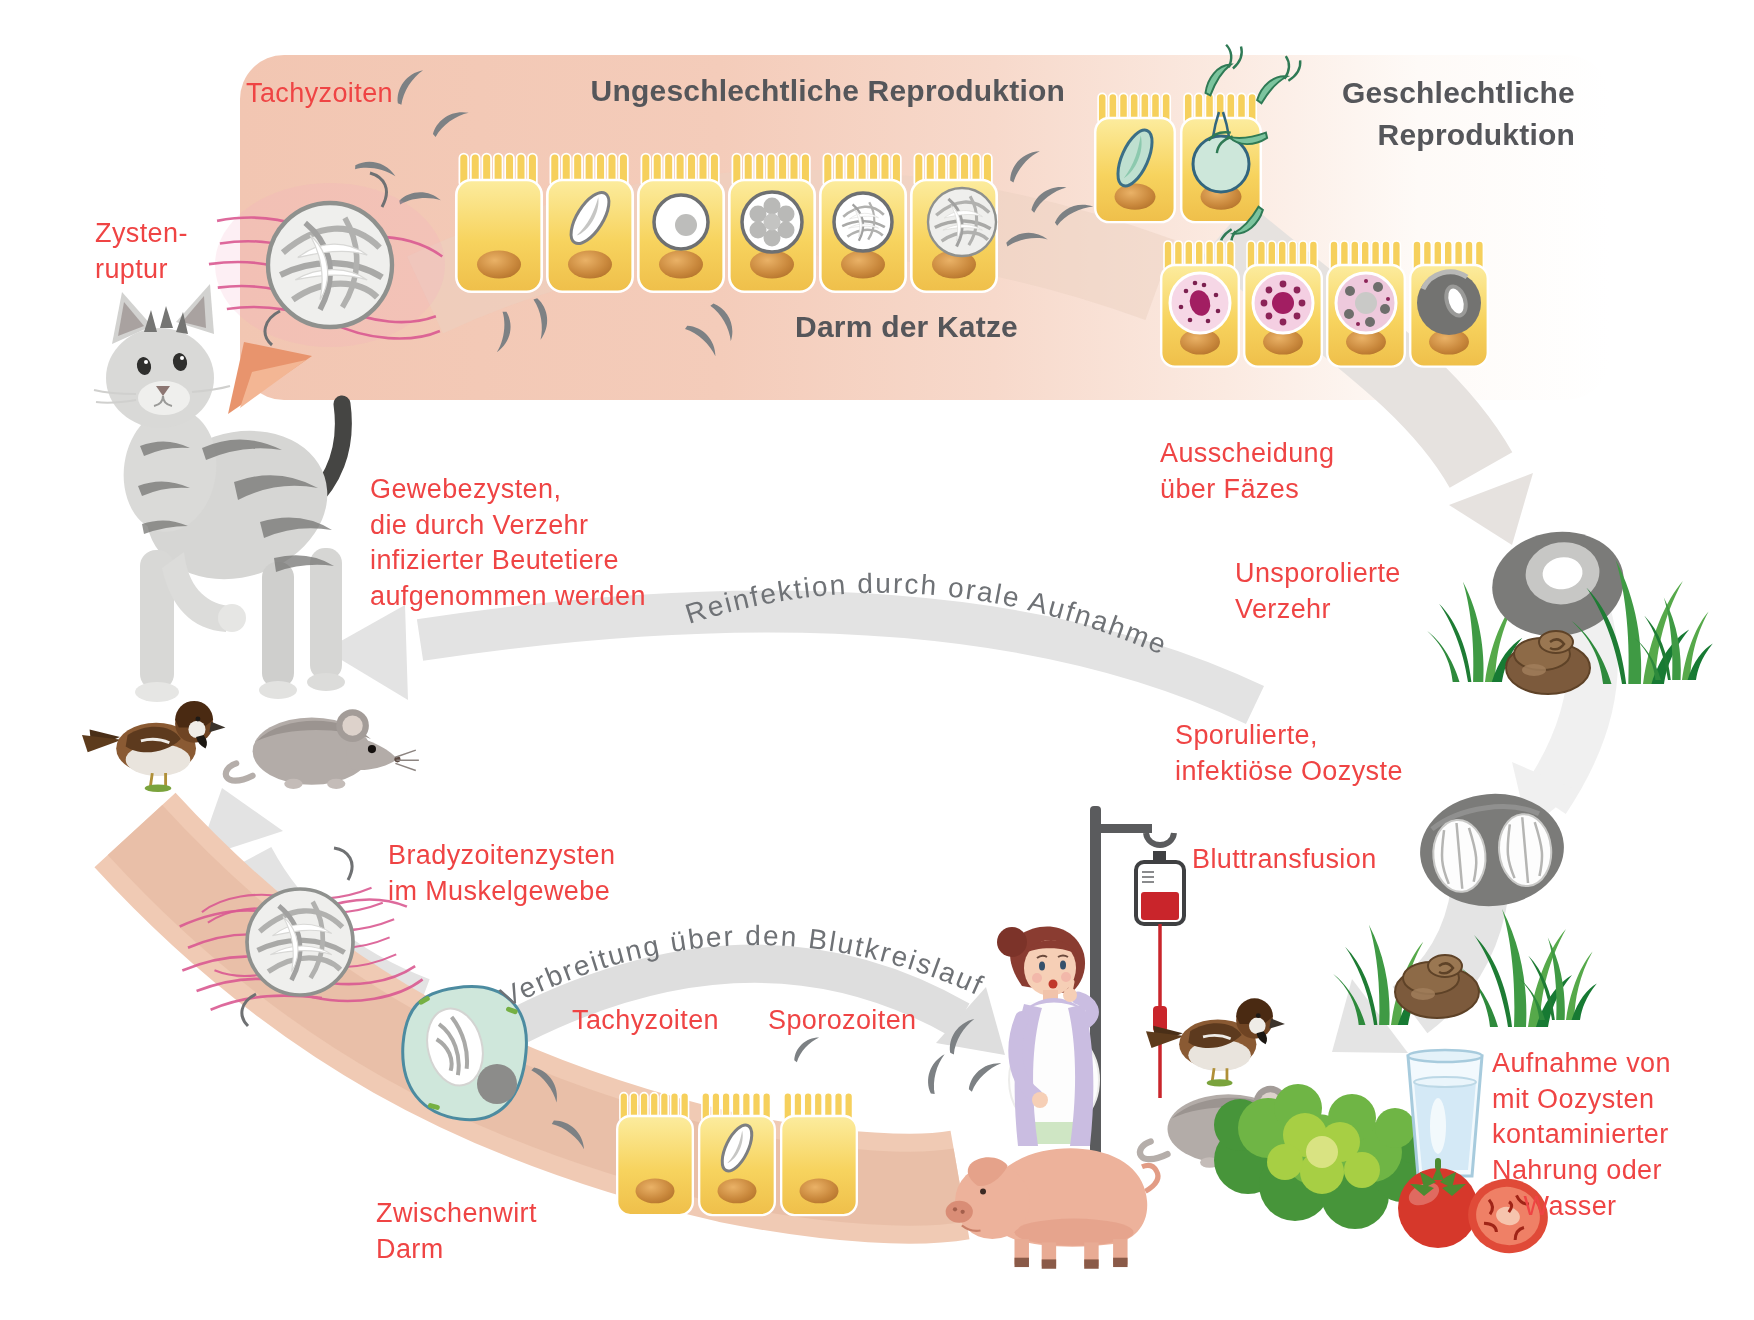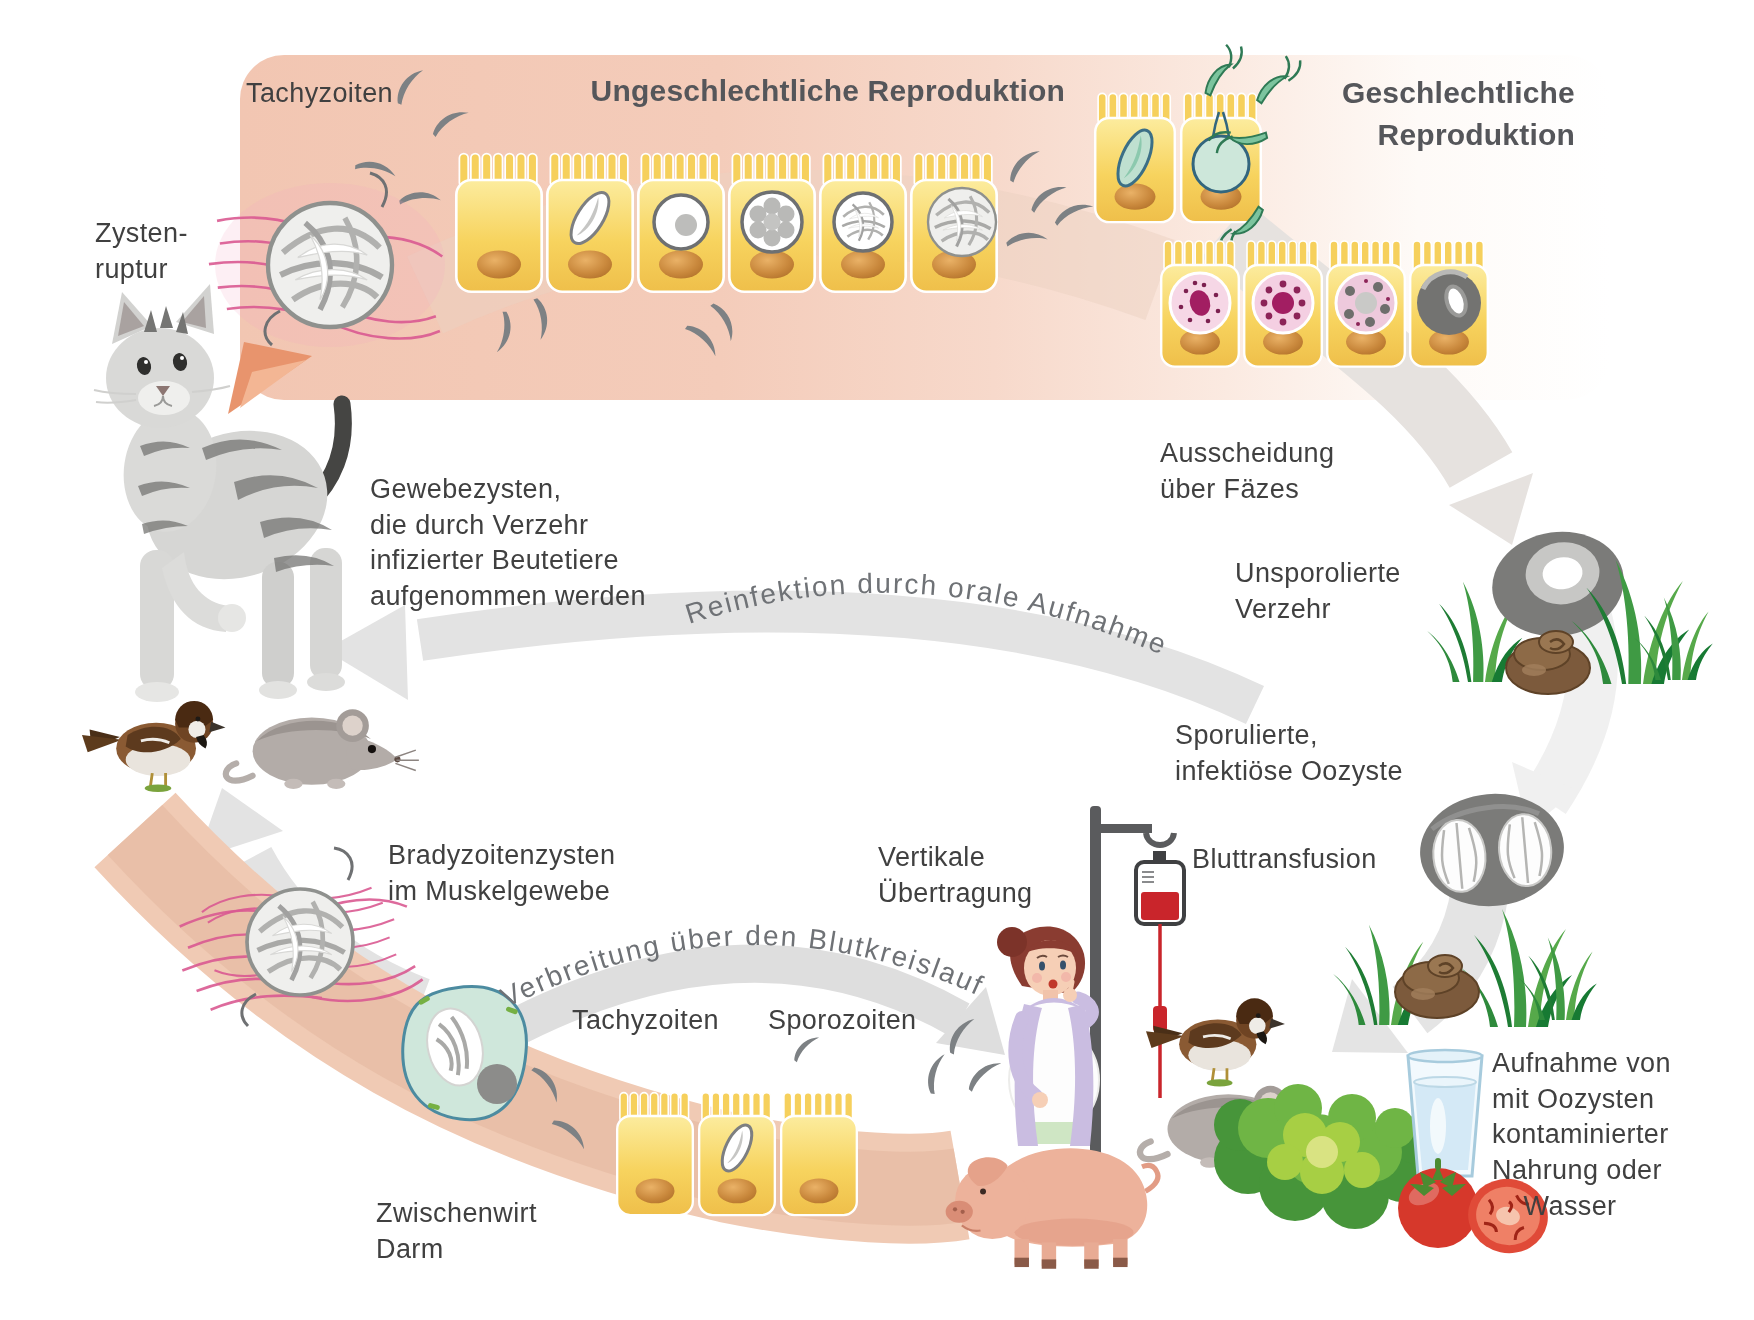--- a/index.html
+++ b/index.html
@@ -1,19 +1,19 @@
 <!DOCTYPE html>
 <html><head>
 <meta charset="utf-8">
 <style>
   html,body{margin:0;padding:0;background:#fff}
   .stage{position:relative;width:1754px;height:1320px;background:#ffffff;overflow:hidden;
          font-family:"Liberation Sans",sans-serif}
   .stage>svg{position:absolute;left:0;top:0}
-  .label{position:absolute;color:#404040;font-size:27px;line-height:1.32;
+  .label{position:absolute;color:#ef4444;font-size:27px;line-height:1.32;
          white-space:pre-line;letter-spacing:.4px}
   .r{text-align:left}
   .c{text-align:right}
   .b{font-weight:bold;color:#55565a;font-size:30px;line-height:1.4;letter-spacing:.2px}
   .curved{font-size:28px;fill:#6f7276;letter-spacing:2px}
 </style>
 </head>
 <body>
 
 <div class="stage">
@@ -556,42 +556,41 @@
   <text class="curved"><textPath href="#spreadPath" startOffset="30">Verbreitung über den Blutkreislauf</textPath></text>
 </svg>
 
 <div class="label" style="left:246px;top:76px;width:210px">Tachyzoiten</div>
 
 <div class="label b c" style="left:505px;top:70px;width:560px">Ungeschlechtliche Reproduktion</div>
 
 <div class="label b c" style="left:1285px;top:72px;width:290px">Geschlechtliche
 Reproduktion</div>
 
+<div class="label b c" style="left:718px;top:306px;width:300px">Darm der Katze</div>
 
 <div class="label r" style="left:95px;top:216px;width:135px">Zysten-
 ruptur</div>
 
 <div class="label" style="left:370px;top:472px;width:340px">Gewebezysten,
 die durch Verzehr
 infizierter Beutetiere
 aufgenommen werden</div>
 
 <div class="label r" style="left:1160px;top:436px;width:248px">Ausscheidung
 über Fäzes</div>
 
 <div class="label r" style="left:1235px;top:556px;width:240px">Unsporolierte
 Verzehr</div>
 
 <div class="label r" style="left:1175px;top:718px;width:272px">Sporulierte,
 infektiöse Oozyste</div>
 
 <div class="label" style="left:1192px;top:842px;width:260px">Bluttransfusion</div>
 
-<div class="label r" style="left:878px;top:840px;width:198px">Vertikale
-Übertragung</div>
 
 <div class="label" style="left:388px;top:838px;width:340px">Bradyzoitenzysten
 im Muskelgewebe</div>
 
 <div class="label" style="left:572px;top:1003px;width:175px">Tachyzoiten</div>
 
 <div class="label" style="left:768px;top:1003px;width:175px">Sporozoiten</div>
 
 <div class="label" style="left:376px;top:1196px;width:230px">Zwischenwirt
 Darm</div>

